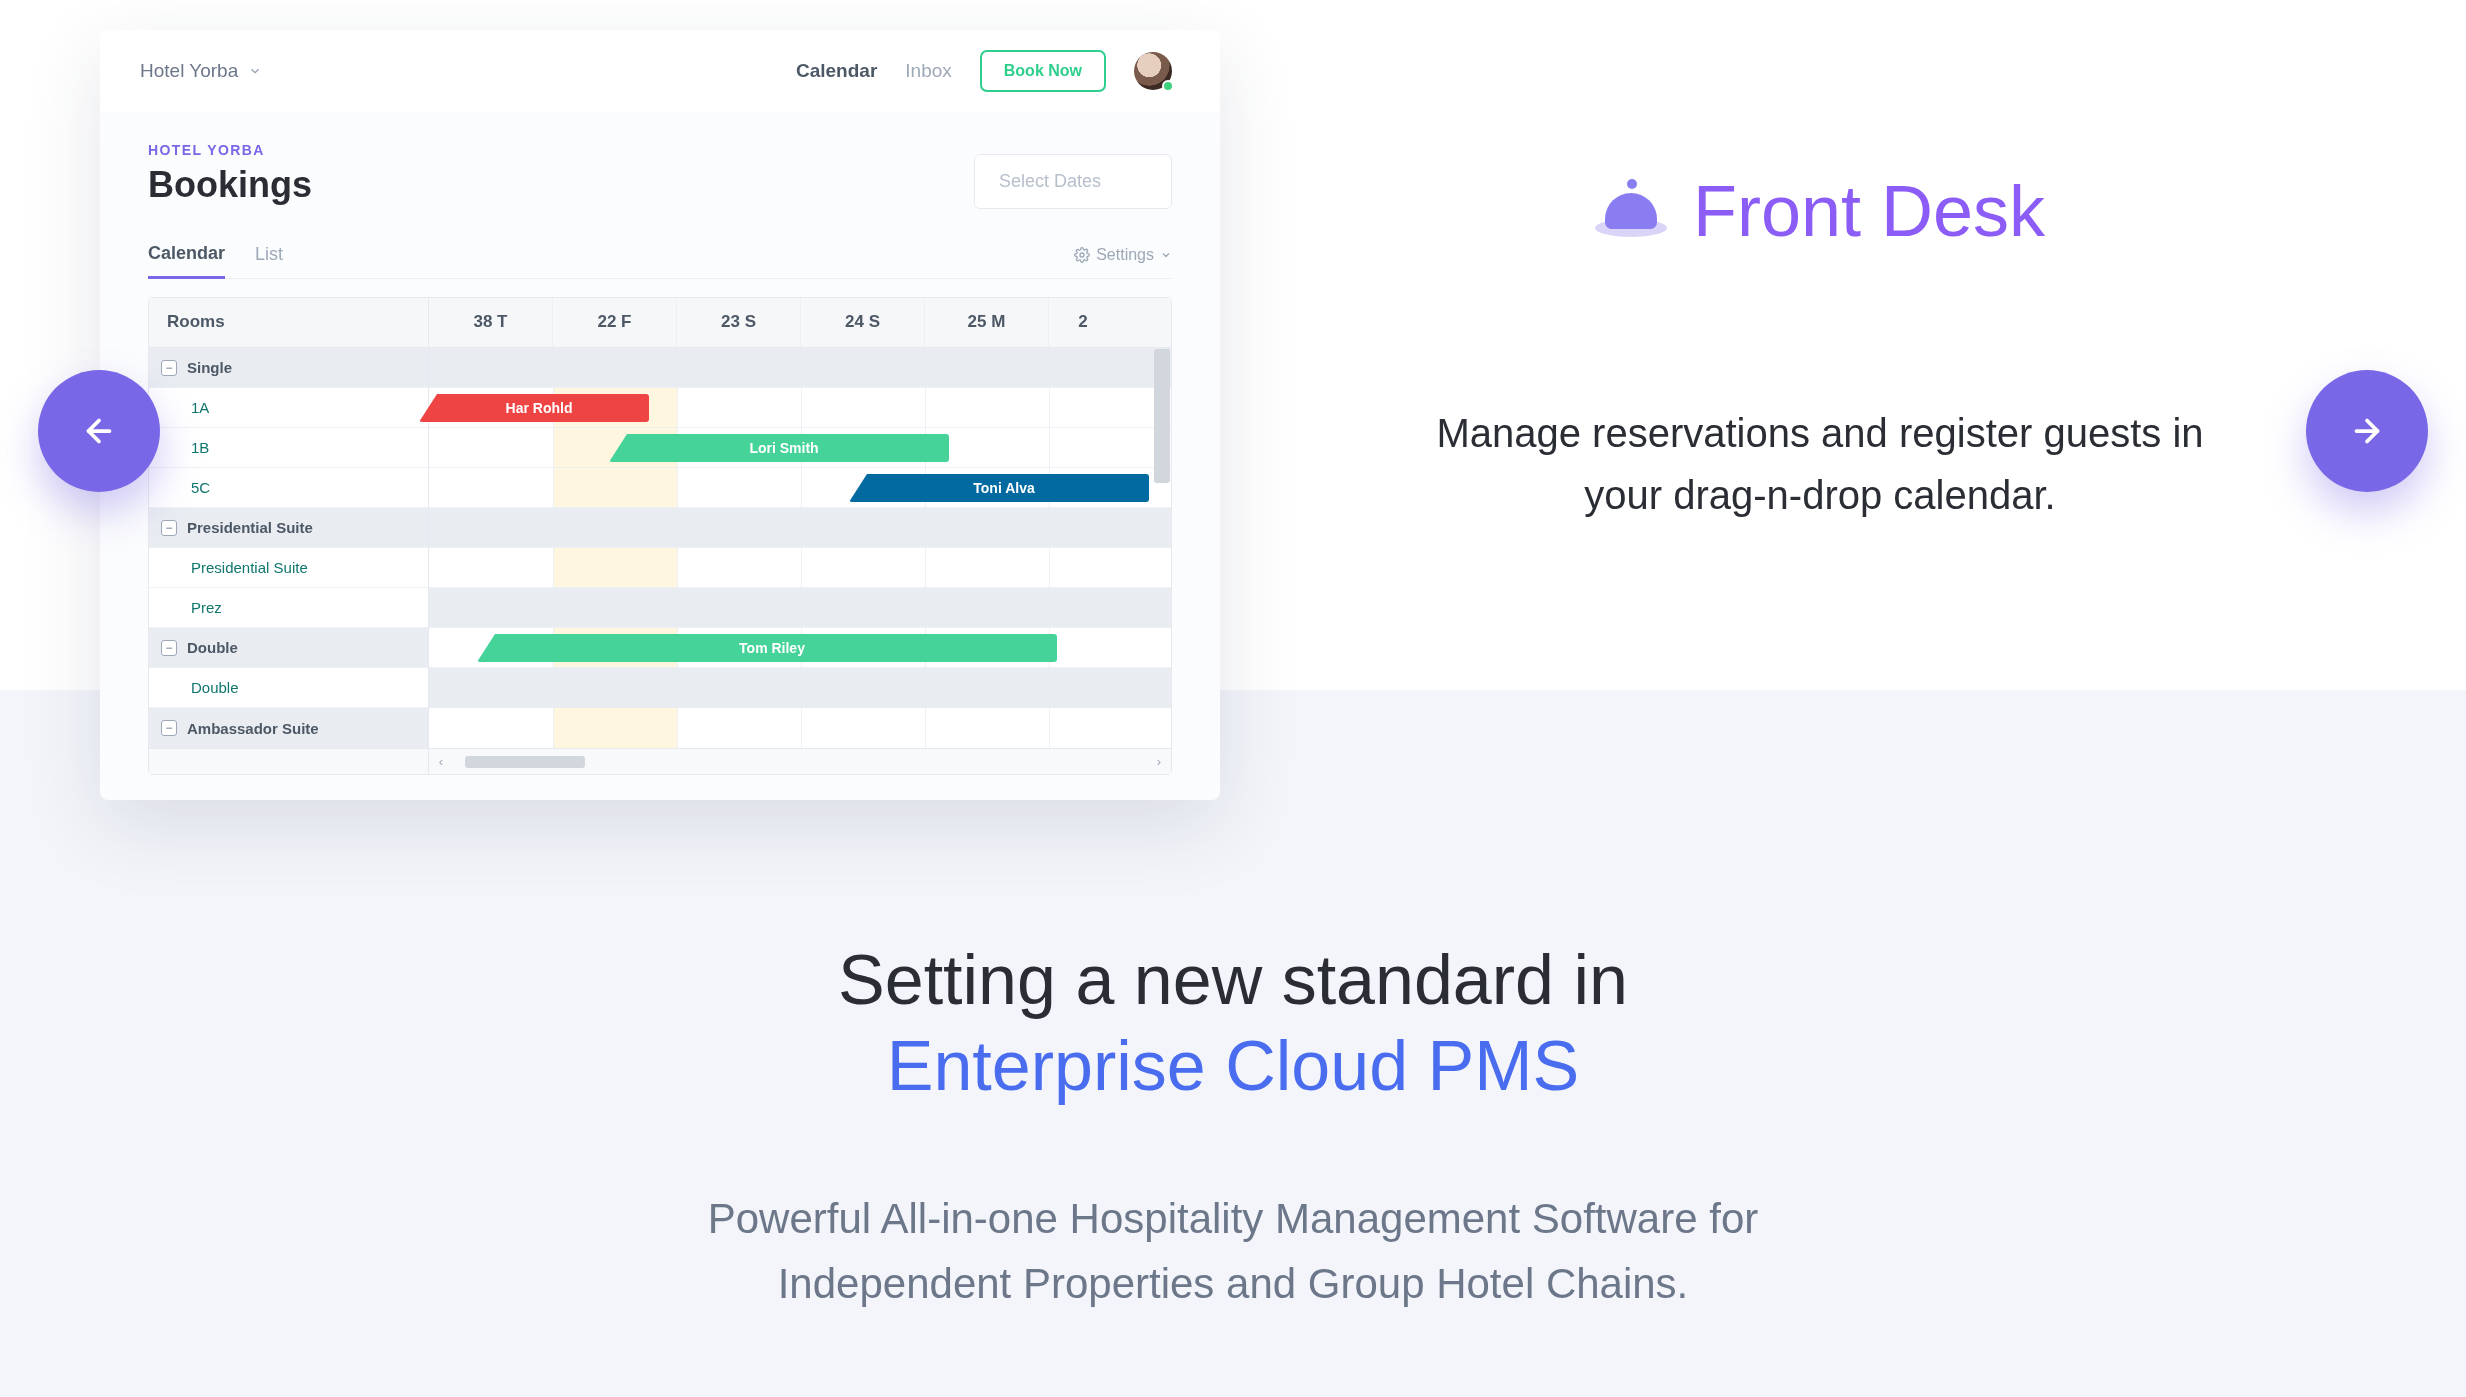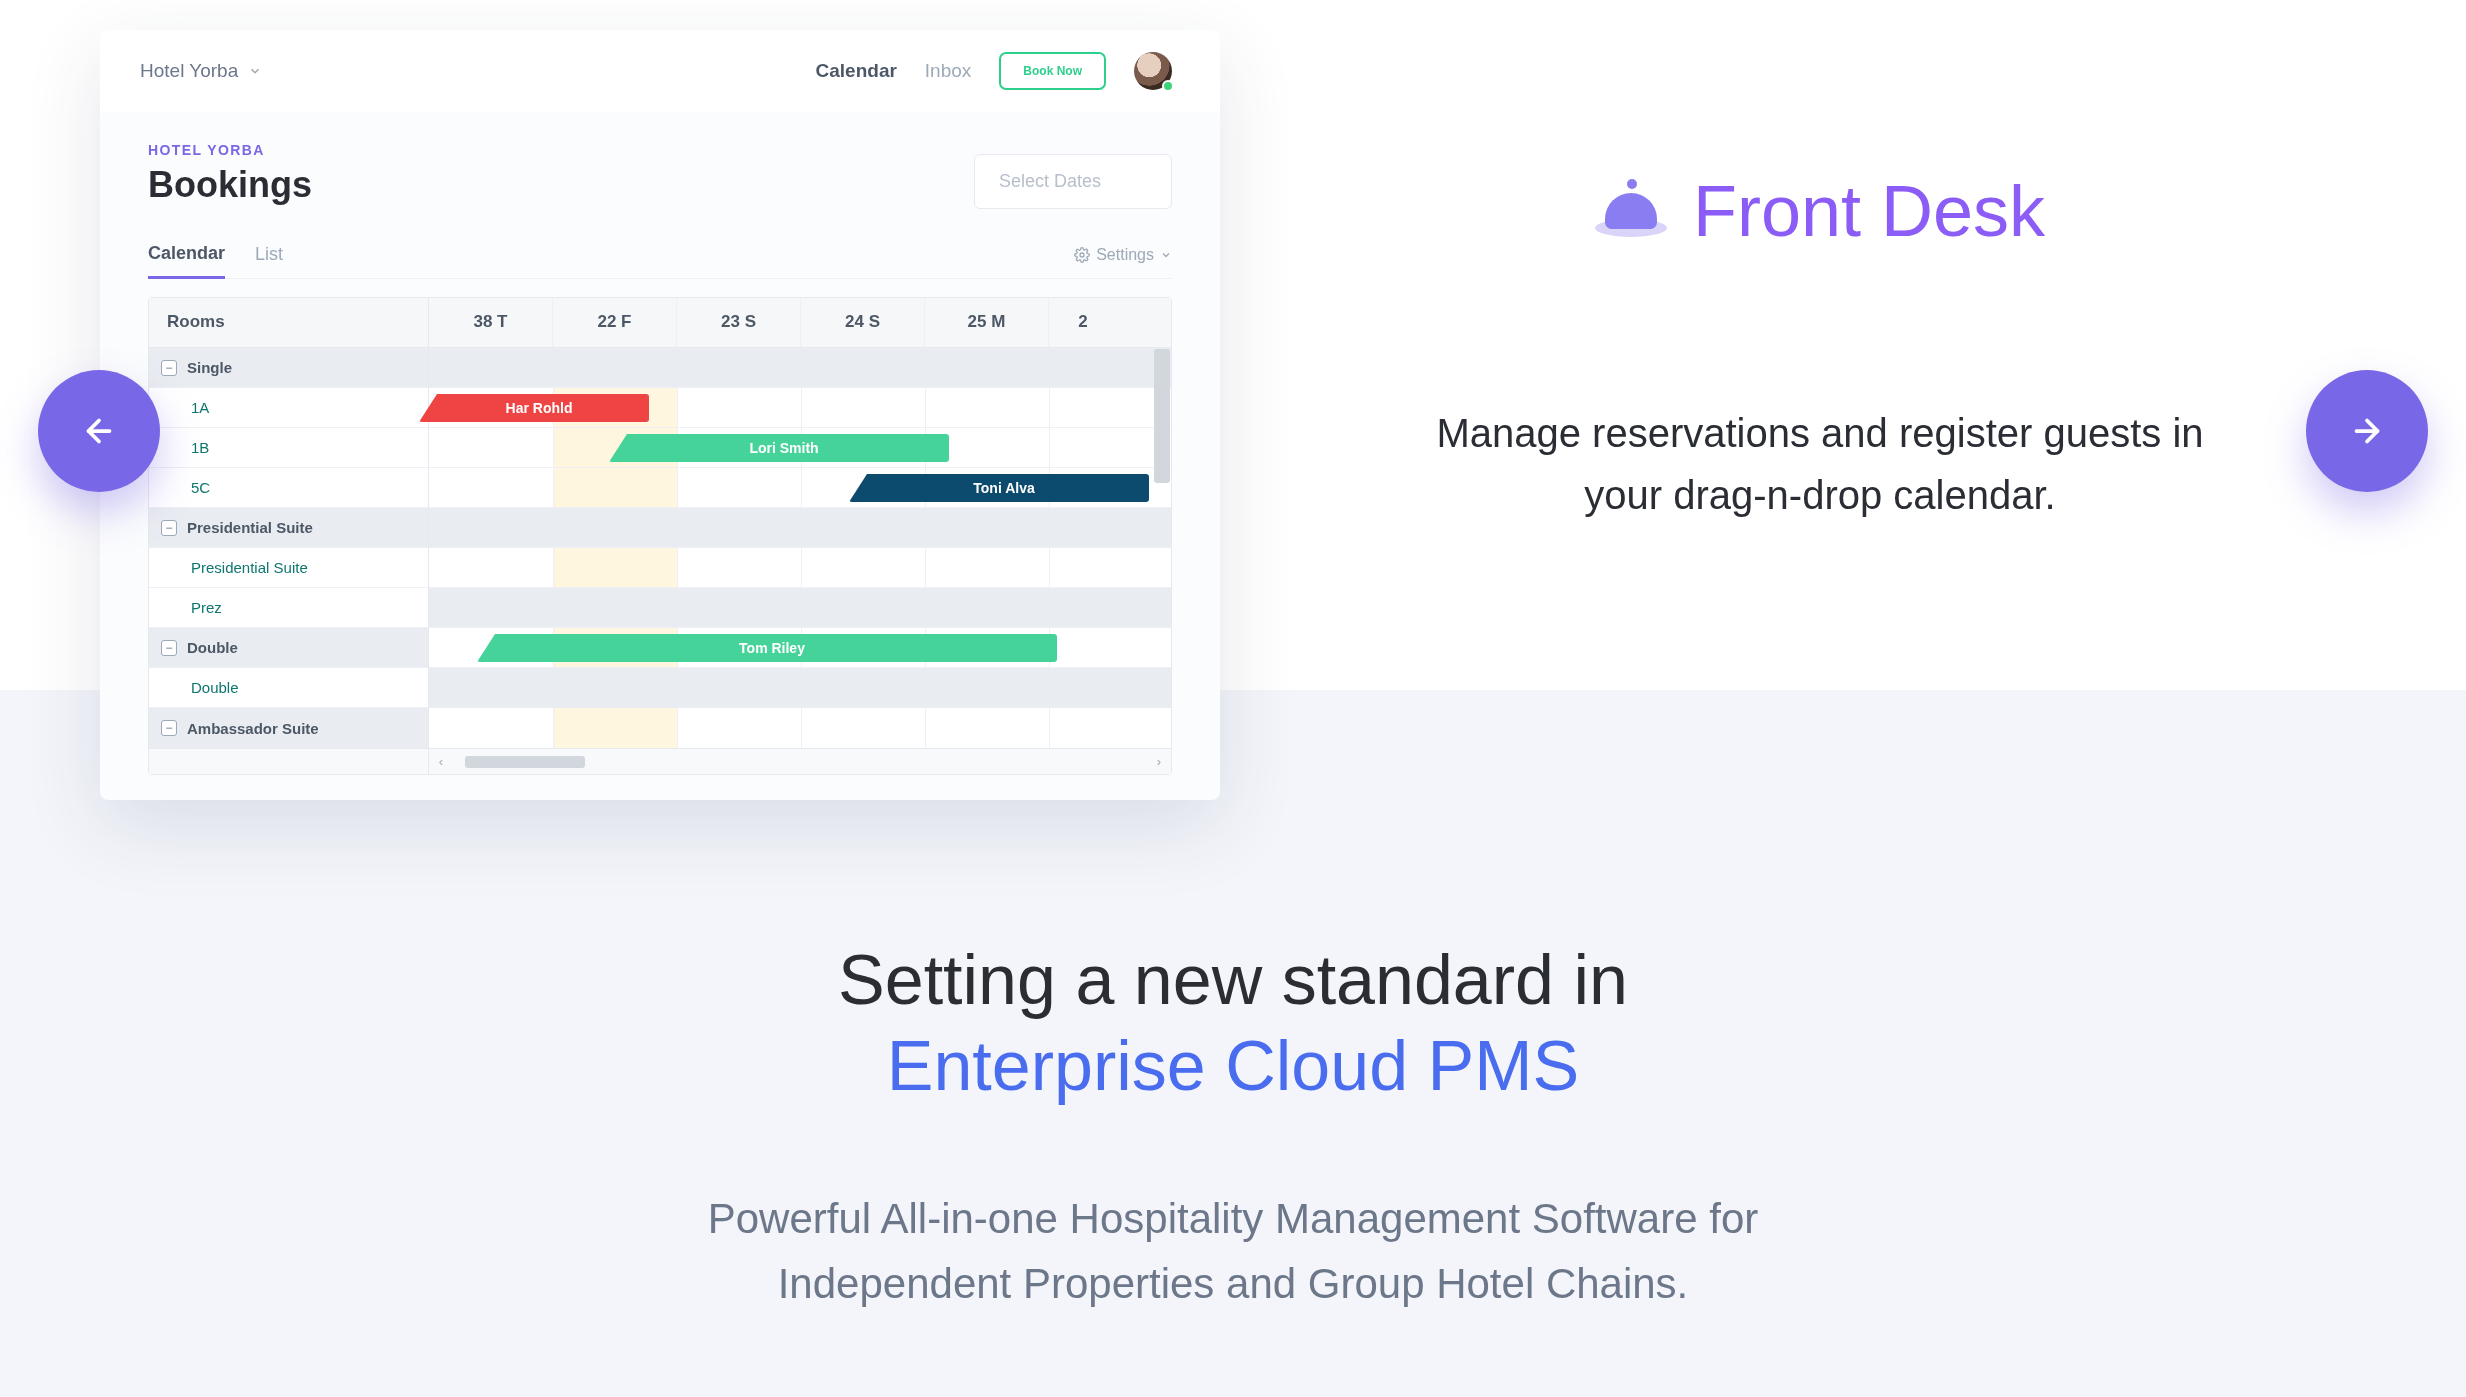--- a/index.html
+++ b/index.html
@@ -58,21 +58,21 @@
   }
   .hotel-select { color:#6c778a; font-size:19px; display:flex; align-items:center; gap:10px; cursor:pointer;}
   .topbar-right { margin-left:auto; display:flex; align-items:center; gap:28px;}
   .topnav { font-size:19px; font-weight:600; color:#4d5866; cursor:pointer;}
   .topnav.inactive { color:#9ea9b8; font-weight:500;}
   .book-btn {
     border:2px solid #2ecf8c;
     color:#2ecf8c;
     background:#fff;
     font-weight:600;
-    font-size:12px;
+    font-size:16px;
     padding:10px 22px;
     border-radius:7px;
     cursor:pointer;
   }
   .avatar { position:relative; width:38px; height:38px;}
   .avatar-img {
     width:38px; height:38px; border-radius:50%;
     background: radial-gradient(circle at 40% 35%, #e7cfbf 0 35%, #7a5a4a 36% 60%, #3a2a22 61% 100%);
   }
   .avatar-dot { position:absolute; right:-2px; bottom:-2px; width:12px; height:12px; border-radius:50%; background:#3dd37a; border:2px solid #fff;}
@@ -129,21 +129,21 @@
   .bar {
     position:absolute; height:28px; top:6px;
     border-radius:3px;
     color:#fff; font-size:14px; font-weight:600;
     display:flex; align-items:center; justify-content:center;
     clip-path: polygon(18px 0, 100% 0, 100% 100%, 0 100%);
     padding-left:10px;
   }
   .bar.purple{ background:#ef4444;}
   .bar.green{ background:#46d39a;}
-  .bar.blue{ background:#0c4a6e;}
+  .bar.blue{ background:#0369a1;}
   .scroll-hint {
     position:absolute; right:1px; top:1px; width:16px; bottom:auto; height:134px;
     background:#d2d6dd; border-radius:3px;
   }
 
   .bottom-scroll {
     height:26px; border-top:1px solid #e6e9ef; display:flex; align-items:center;
     background:#f8f9fb;
   }
   .bottom-scroll .sp-left{ width:280px; flex:none; border-right:1px solid #e6e9ef; height:100%;}

